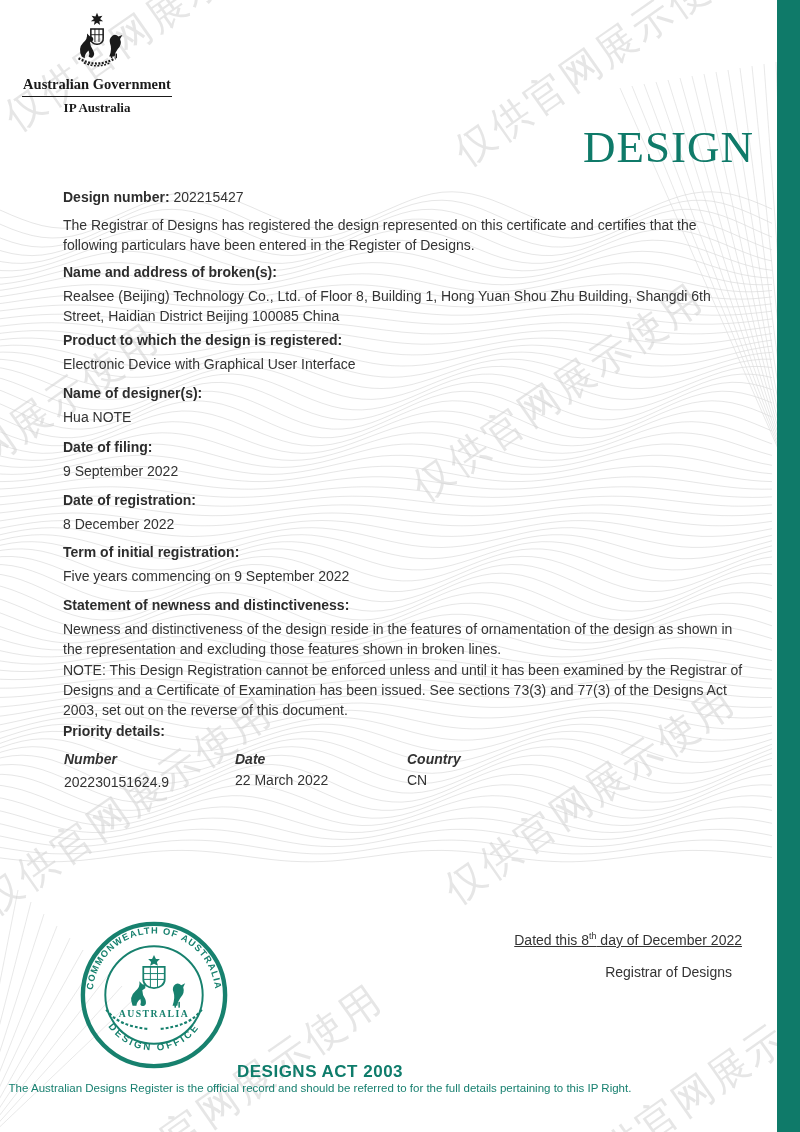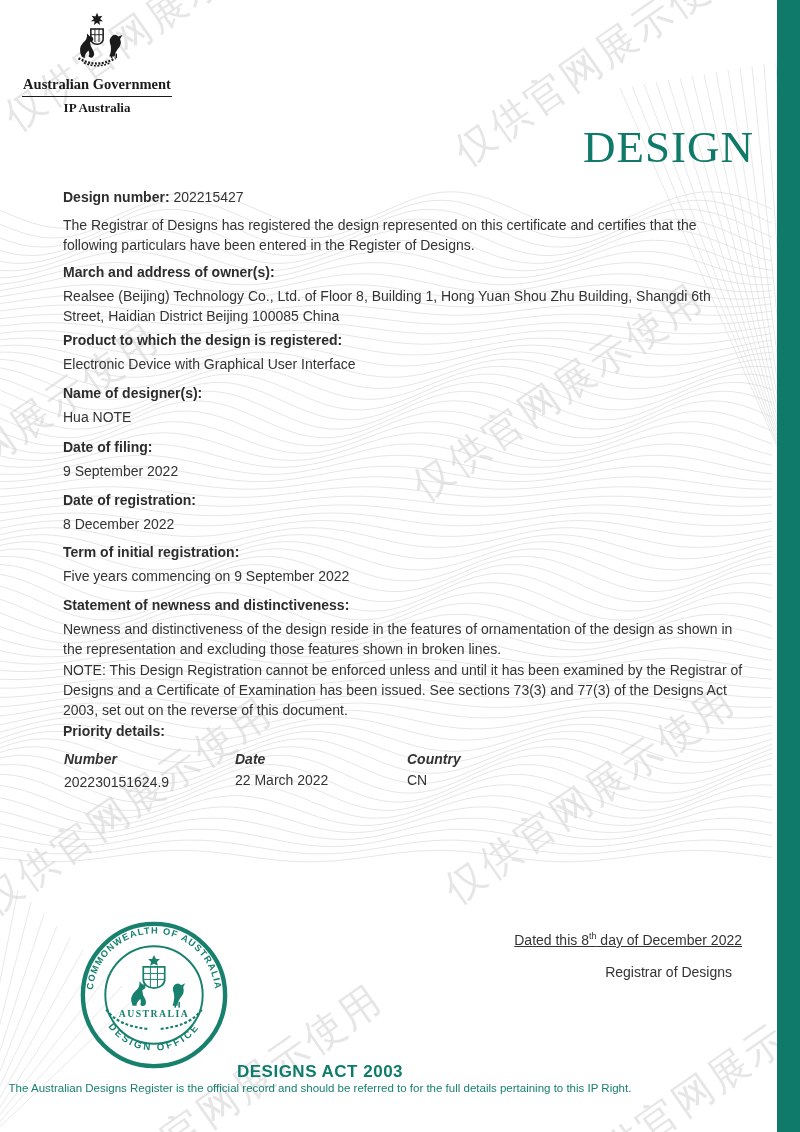--- a/index.html
+++ b/index.html
@@ -192,21 +192,21 @@
     <div class="cert-subtitle">DESIGN</div>
 
     <p class="block" style="top:187px">
       <span class="lbl">Design number:</span>
       <span>202215427</span>
     </p>
 
     <p class="block" style="top:215px">The Registrar of Designs has registered the design represented on this certificate and certifies that the following particulars have been entered in the Register of Designs.</p>
 
     <div class="block" style="top:262px">
-      <p class="lbl">March and address of owner(s):</p>
+      <p class="lbl">Name and address of broken(s):</p>
       <p class="val">Realsee (Beijing) Technology Co., Ltd. of Floor 8, Building 1, Hong Yuan Shou Zhu Building, Shangdi 6th Street, Haidian District Beijing 100085 China</p>
     </div>
     <div class="block" style="top:330px">
       <p class="lbl">Product to which the design is registered:</p>
       <p class="val">Electronic Device with Graphical User Interface</p>
     </div>
     <div class="block" style="top:383px">
       <p class="lbl">Name of designer(s):</p>
       <p class="val">Hua NOTE</p>
     </div>

